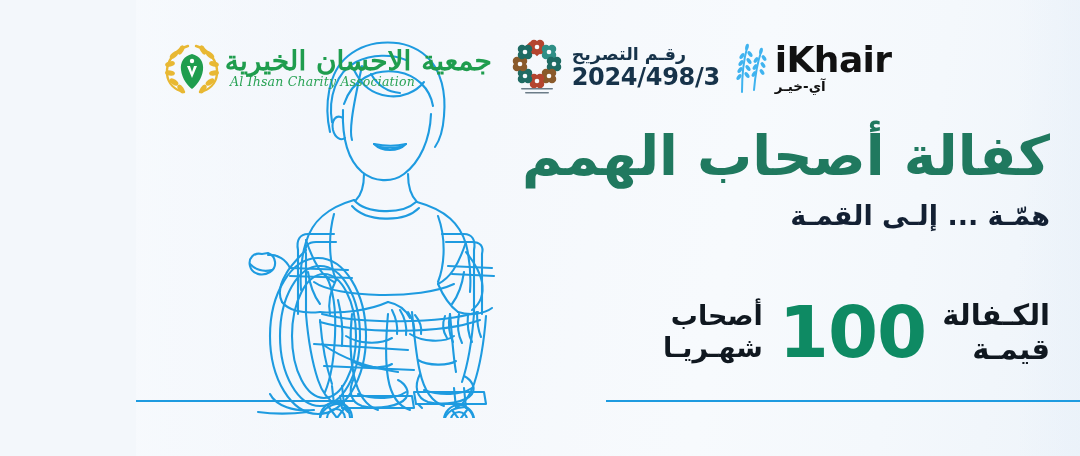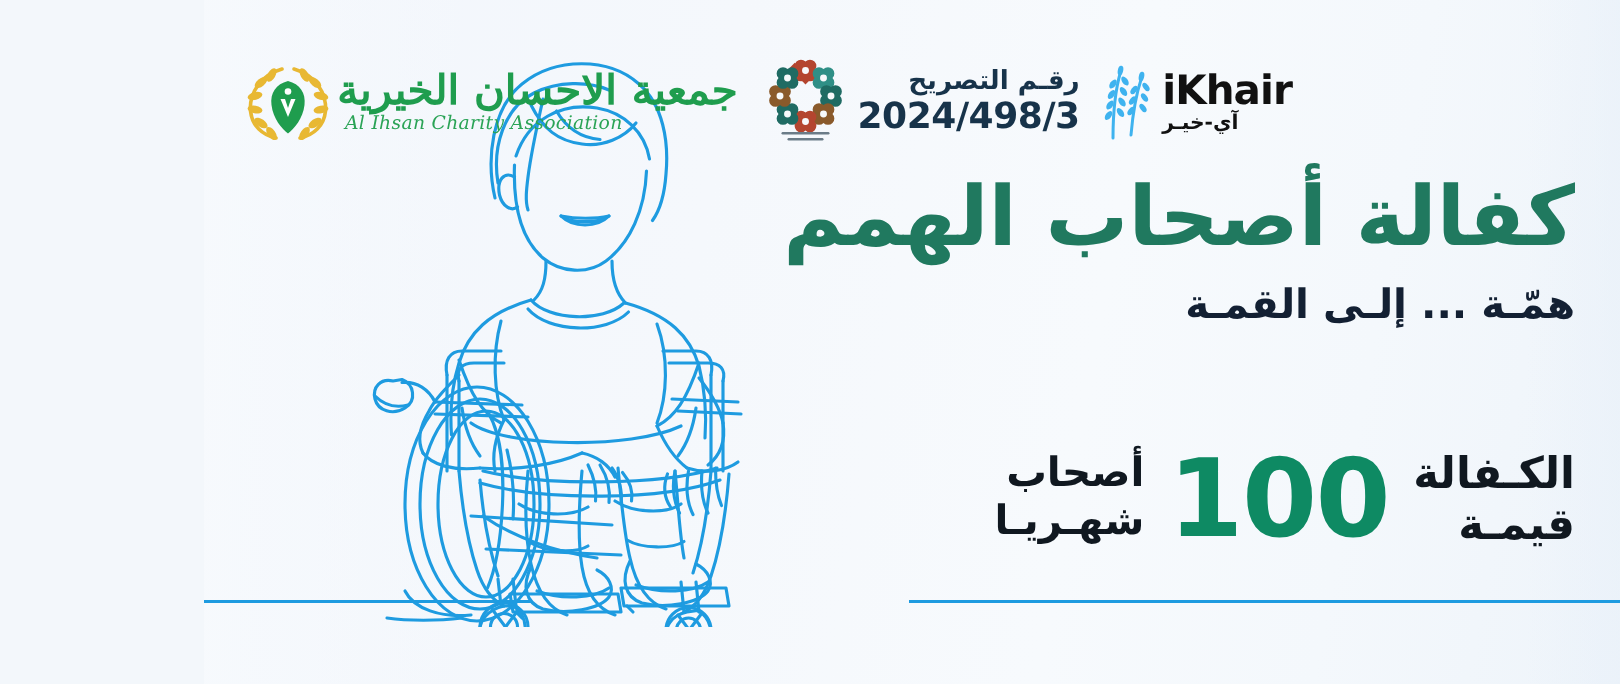--- a/index.html
+++ b/index.html
@@ -47,31 +47,31 @@
   .ihsan-ar{
     font-size:27px;color:#1f9d4e;font-weight:700;letter-spacing:-1px;
     font-family:"DejaVu Serif","Liberation Serif",serif;
     transform:scaleX(1.04);
   }
   .ihsan-en{
     font-size:12.5px;color:#2aa356;font-style:italic;letter-spacing:.2px;
     font-family:"DejaVu Serif","Liberation Serif",serif;margin-top:2px;
   }
 
-  .permit-text{display:flex;flex-direction:column;align-items:flex-start;line-height:1.12;}
+  .permit-text{display:flex;flex-direction:column;align-items:flex-end;line-height:1.12;}
   .permit-l1{font-size:17.5px;color:#17334a;font-weight:700;}
   .permit-l2{font-size:24px;color:#17334a;font-weight:700;letter-spacing:-.3px;direction:ltr;}
 
   .ikhair-text{display:flex;flex-direction:column;align-items:flex-end;line-height:1;}
-  .ikhair-en{font-size:27px;font-weight:700;color:#111111;letter-spacing:-.6px;text-align:center;}
+  .ikhair-en{font-size:36px;font-weight:700;color:#111111;letter-spacing:-.6px;text-align:center;}
   .ikhair-ar{font-size:13.5px;font-weight:700;color:#111111;margin-top:2px;letter-spacing:.5px;}
 
   
   .copy{
-    position:absolute;right:30px;top:114px;width:640px;
+    position:absolute;right:30px;top:126px;width:640px;
     text-align:right;direction:rtl;
   }
   .headline{
     font-size:55px;font-weight:700;color:#20795f;line-height:1.12;
     letter-spacing:-.5px;margin:0;
   }
   .subline{
     font-size:27px;font-weight:700;color:#132033;margin:12px 0 0 0;
     letter-spacing:1.5px;
   }

